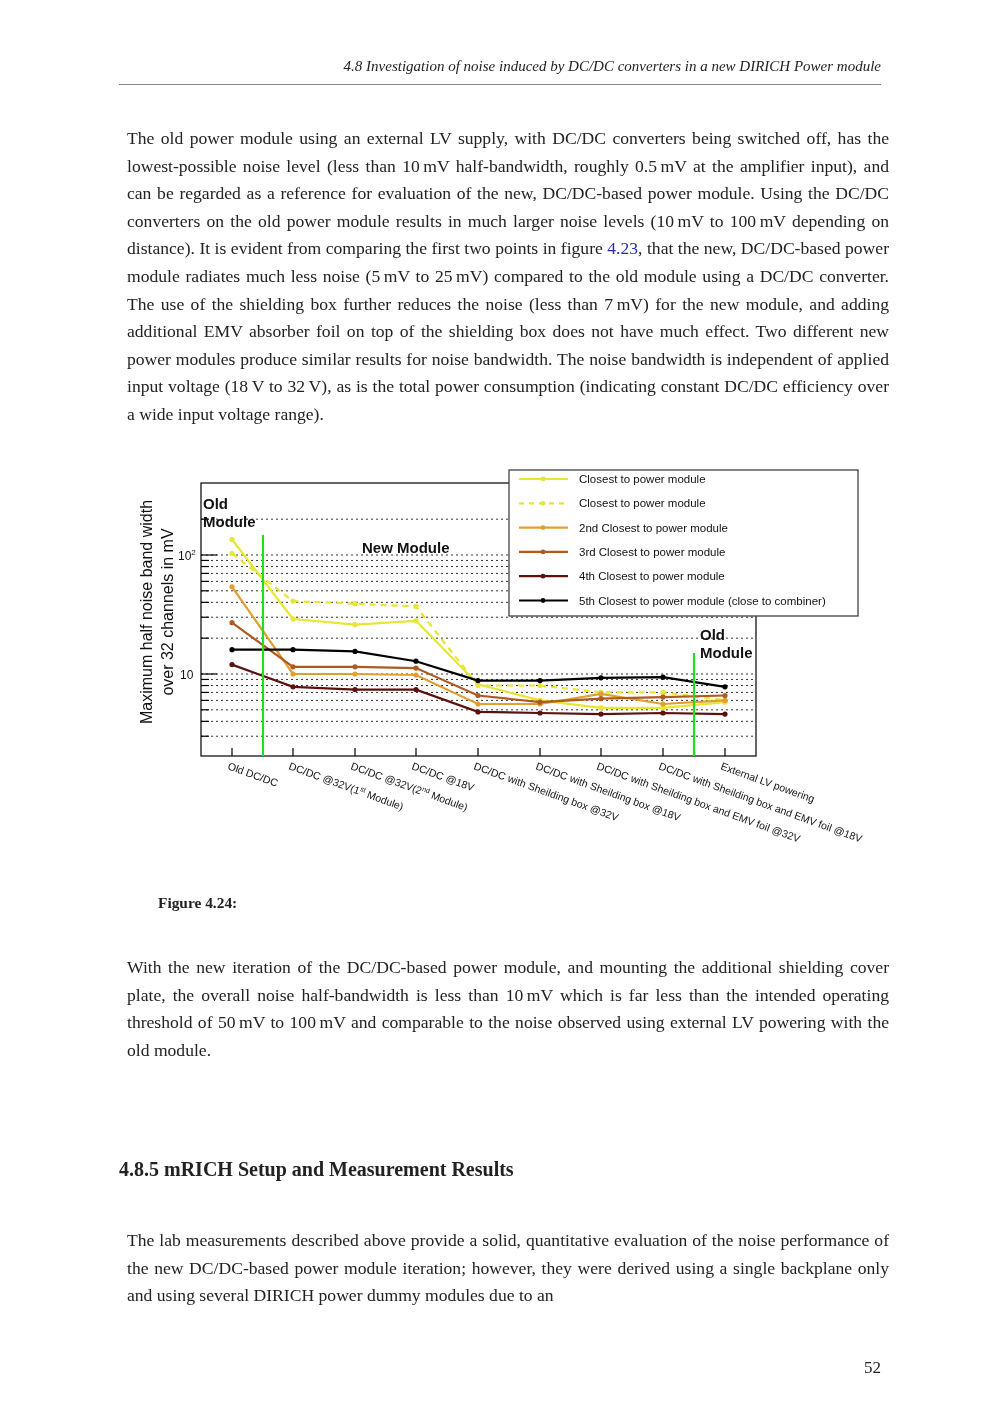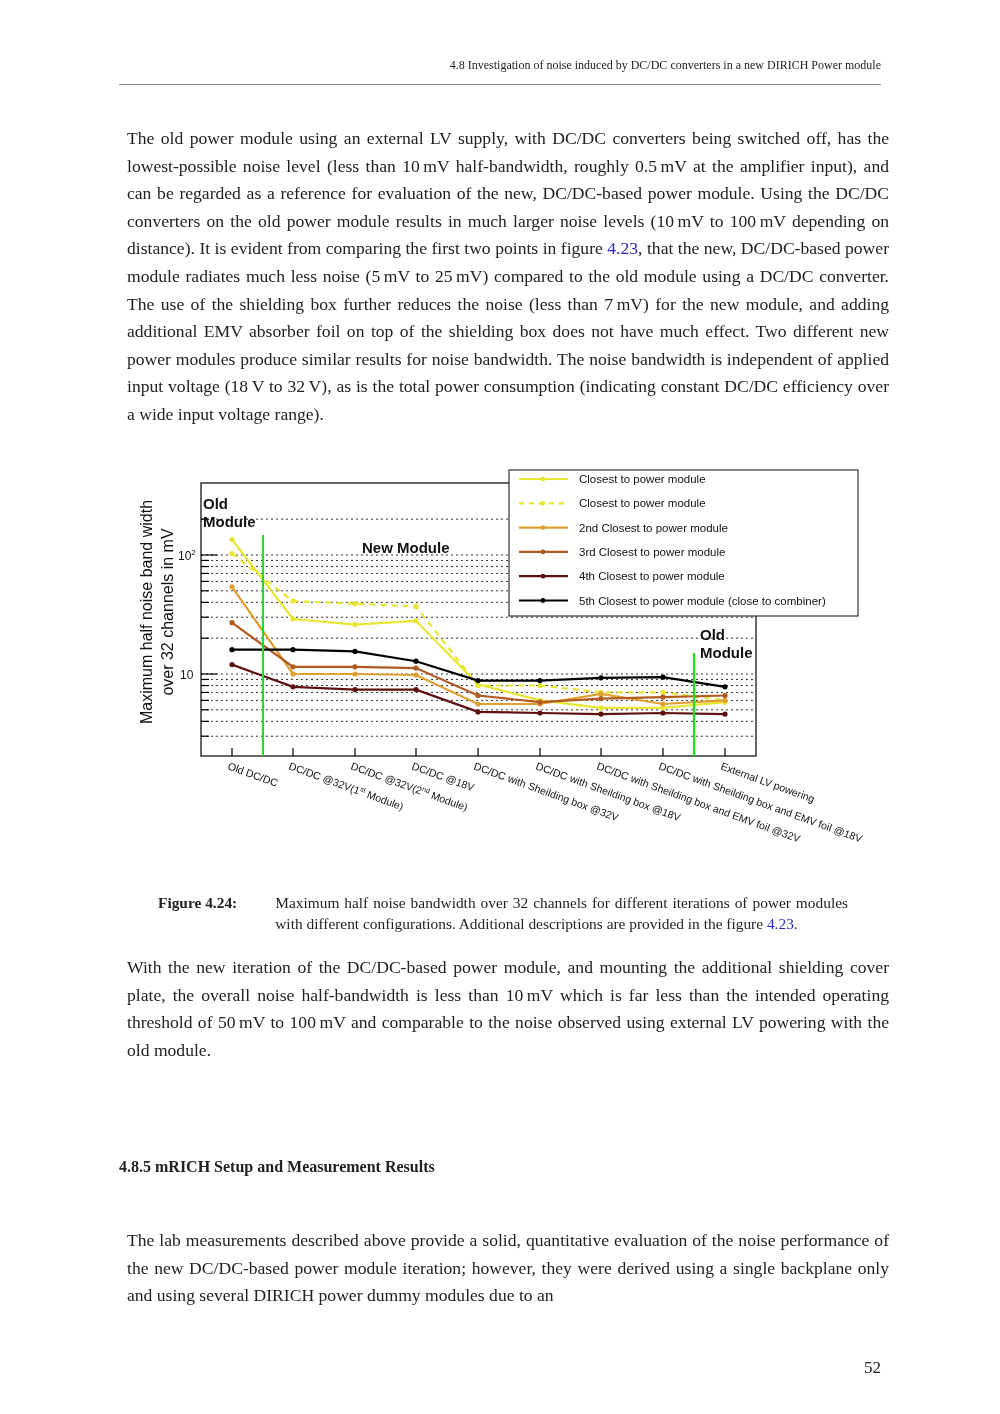--- a/index.html
+++ b/index.html
@@ -1,28 +1,28 @@
 <!DOCTYPE html>
 <html><head>
 <meta charset="utf-8">
 <style>
   html, body { margin: 0; padding: 0; background: #ffffff; }
   body { width: 1000px; height: 1414px; position: relative; overflow: hidden;
          font-family: "DejaVu Serif", "Liberation Serif", serif; color: #222; }
   .running-head { position: absolute; left: 119px; top: 58px; width: 762px; text-align: right;
-                  font-size: 12px; font-family: "Liberation Serif", serif; color: #222; }
+                  font-style: italic; font-size: 15px; font-family: "Liberation Serif", serif; color: #222; }
   .head-rule { position: absolute; left: 119px; top: 84px; width: 762px; height: 1px; background: #888; }
   .para { position: absolute; left: 119px; width: 762px; font-family: "Liberation Serif", serif;
           font-size: 17.6px; line-height: 27.6px; text-align: justify; color: #222; margin: 8px; }
   .para a, .caption a { color: #2a2ab8; text-decoration: none; }
   .p1 { top: 117px; }
   .p2 { top: 946px; }
   .p3 { top: 1219px; }
   .section-title { position: absolute; left: 119px; top: 1158px; font-family: "Liberation Serif", serif;
-                   font-weight: bold; font-size: 16px; color: #222; margin: 0; }
+                   font-weight: bold; font-size: 20px; color: #222; margin: 0; }
   .figure { position: absolute; left: 0; top: 460px; width: 1000px; height: 420px; }
   .figure svg { position: absolute; left: 0; top: 0; }
   .caption { position: absolute; left: 158px; top: 893px; width: 690px; font-family: "Liberation Serif", serif;
              font-size: 15.4px; line-height: 20.5px; color: #222; display: flex; gap: 32px; }
   .caption .lbl { font-weight: bold; white-space: nowrap; margin-right: 6px; }
   .caption .txt { text-align: justify; }
   .page-number { position: absolute; left: 840px; top: 1358px; width: 41px; text-align: right;
                  font-family: "Liberation Serif", serif; font-size: 17px; color: #222; }
   .sans { font-family: "Liberation Sans", sans-serif; }
 </style>
@@ -189,21 +189,20 @@
         <text x="579" y="580.2" font-size="11.5" fill="#111" font-family="&quot;Liberation Sans&quot;, sans-serif">4th Closest to power module</text>
         <line x1="519" x2="568" y1="600.5" y2="600.5" stroke="#000000" stroke-width="2.2"></line>
         <circle cx="543" cy="600.5" r="2.4" fill="#000000"></circle>
         <text x="579" y="604.5" font-size="11.5" fill="#111" font-family="&quot;Liberation Sans&quot;, sans-serif">5th Closest to power module (close to combiner)</text>
       </g>
   </svg>
 </div>
 
 <div class="caption">
   <span class="lbl">Figure 4.24:</span>
-  <span class="txt"><span>Maximum half noise bandwidth over 32 channels for different iterations of power modules with different configurations.  Additional descriptions are provided in the figure </span><a>4.23</a><span>.</span></span>
 </div>
 
 <p class="para p2">With the new iteration of the DC/DC-based power module, and mounting the additional shielding cover plate, the overall noise half-bandwidth is less than 10 mV which is far less than the intended operating threshold of 50 mV to 100 mV and comparable to the noise observed using external LV powering with the old module.</p>
 
 <h3 class="section-title">4.8.5  mRICH Setup and Measurement Results</h3>
 
 <p class="para p3">The lab measurements described above provide a solid, quantitative evaluation of the noise performance of the new DC/DC-based power module iteration; however, they were derived using a single backplane only and using several DIRICH power dummy modules due to an</p>
 
 <div class="page-number">52</div>
 

